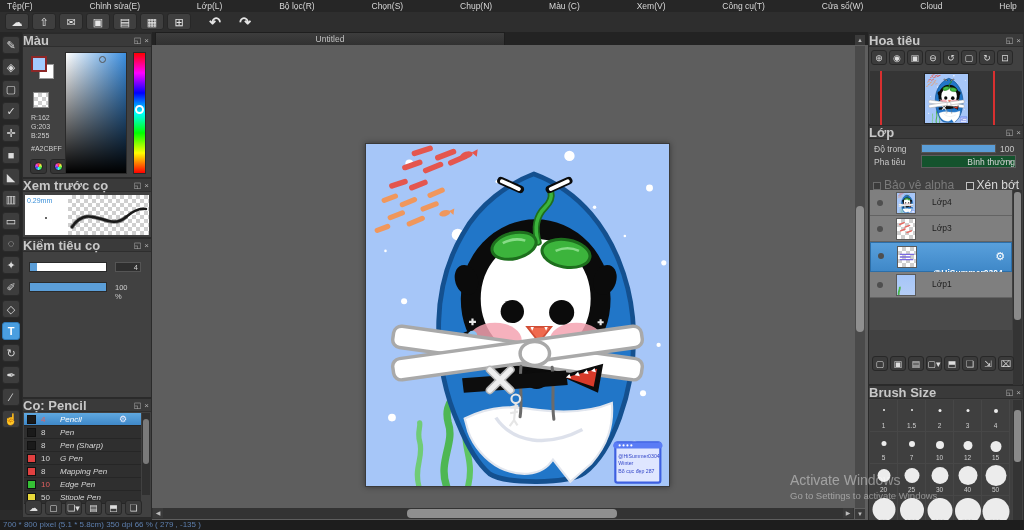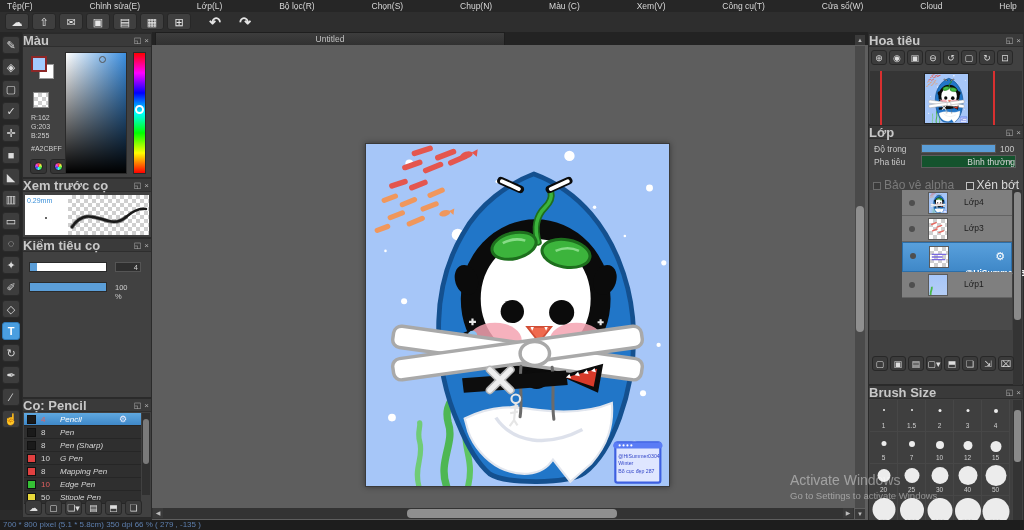--- a/index.html
+++ b/index.html
@@ -108,21 +108,21 @@
   .lp-label { position:absolute; font-size:8.5px; color:#c8c8c8; }
   #blend-select { position:absolute; left:52px; top:29px; width:95px; height:13px; background:#14532d;
     border:1px solid #5c5c5c; color:#d8d8d8; font-size:8.5px; line-height:12px; padding-left:4px;text-align:right; }
   #blend-select .car { position:absolute; right:3px; top:0; font-size:7px; color:#aaa; }
   .chk { display:inline-block; width:8px; height:8px; background:#3a3a3a; border:1px solid #c0c0c0;
     vertical-align:-1px; margin-right:3px; }
   .chk-label { font-size:12px; color:#d8d8d8; }
   .chk-label.dim { color:#7a7a7a; }
   .chk-label.dim .chk { border-color:#6a6a6a; }
 
-  #layers-list { position:absolute; left:1px; top:64px; right:11px; height:140px; background:#4a4a4a;padding-left:32px; }
+  #layers-list { position:absolute; left:1px; top:64px; right:11px; height:140px; background:#4a4a4a; }
   .layer-row { position:relative; height:26px; background:#7f7f7f; border-bottom:1px solid #636363; }
   .layer-row.sel { background:linear-gradient(#59a0dc,#3f88c8); border:1px solid #2c6ea8; height:30px; }
   .layer-dot { position:absolute; left:7px; top:10px; width:6px; height:6px; background:#4f4f4f; border-radius:50%; }
   .layer-thumb { position:absolute; left:26px; top:2px; width:20px; height:22px; border:1px solid #5a5a5a; overflow:hidden; }
   .layer-row.sel .layer-thumb { top:3px; }
   .layer-name { position:absolute; left:62px; top:7px; font-size:8.5px; color:#1d1d1d; }
   .layer-row.sel .layer-name { color:#fff; font-weight:bold; top:25px; }
   .layer-gear { position:absolute; right:6px; top:7px; font-size:11px; color:#fff; }
   #layers-scroll { position:absolute; right:1px; top:64px; width:9px; height:216px; background:#343434; }
   #layers-scroll .vthumb { position:absolute; left:1px; top:2px; width:7px; height:128px; background:#8a8a8a; border-radius:3px; }

